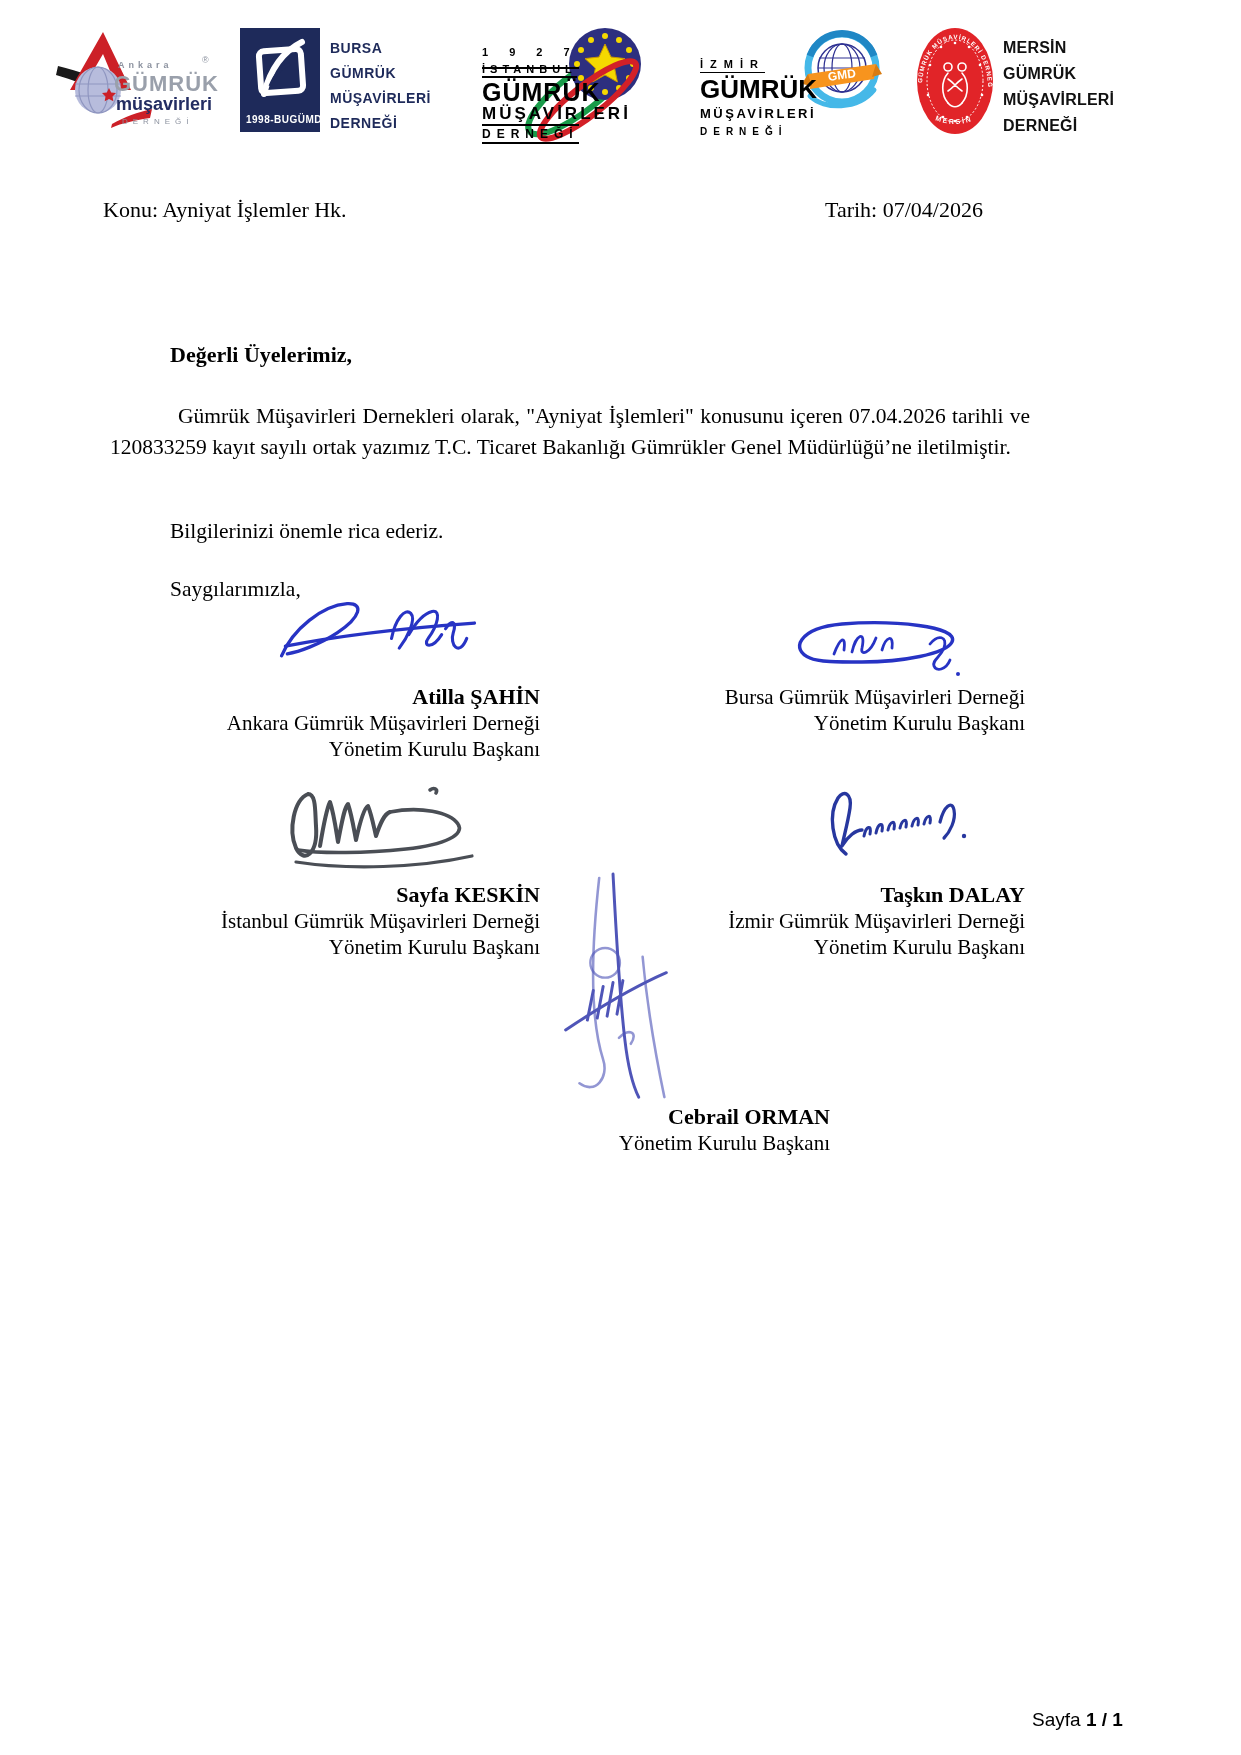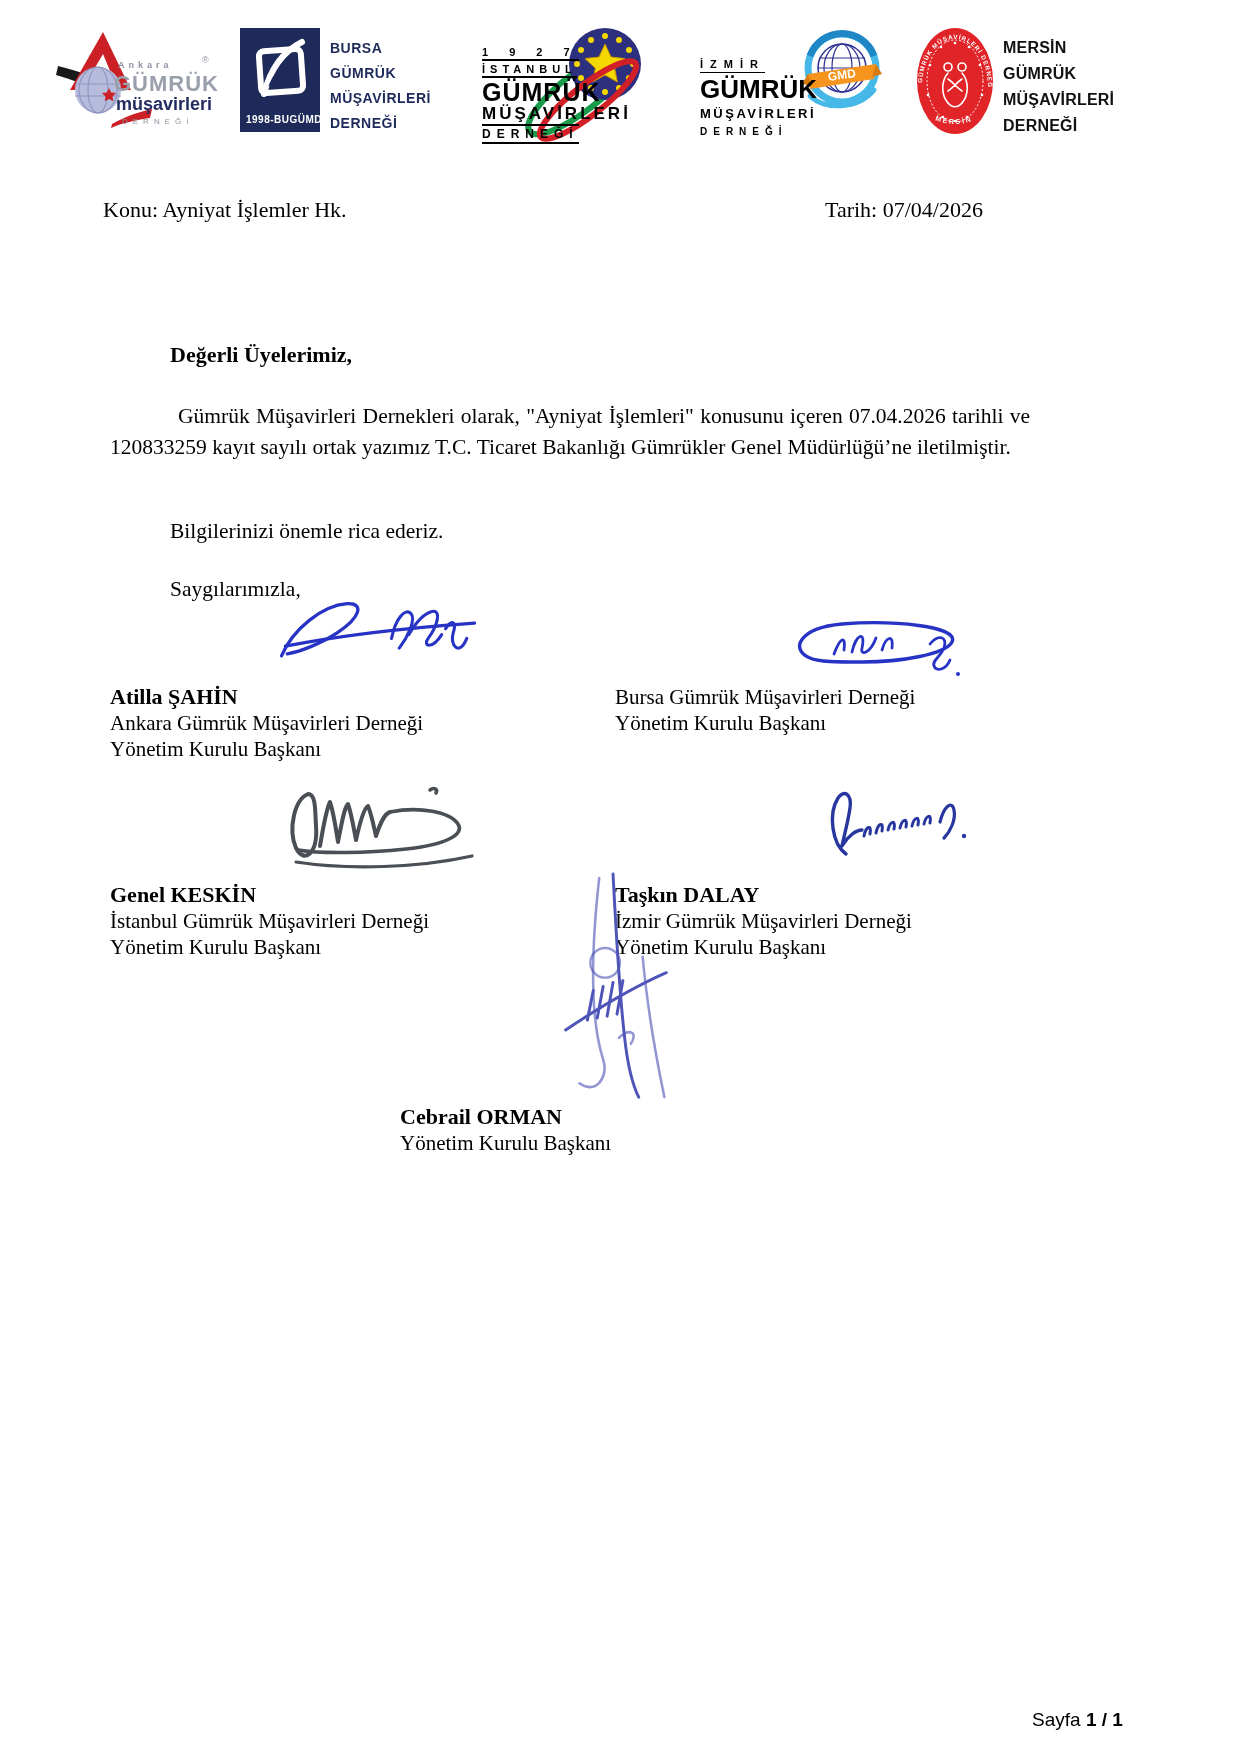--- a/index.html
+++ b/index.html
@@ -16,21 +16,21 @@
   
   .subject,.date{font-size:22px;text-align:right;}
   .salutation{font-size:22px;font-weight:bold;}
   .paragraph{
     font-size:21.5px;line-height:31px;text-align:justify;
     text-indent:68px;width:920px;margin-left:10px;
   }
   .plain{font-size:21.5px;}
 
   
-  .sig-block{text-align:left;}
+  .sig-block{text-align:right;}
   .sig-name{font-size:22px;font-weight:bold;line-height:26px;}
   .sig-org,.sig-title{font-size:21px;line-height:26px;}
 
   
   .sig path{fill:none;stroke:currentColor;stroke-linecap:round;stroke-linejoin:round;}
   .sig .dot{stroke:none;fill:currentColor;}
   .sig .lt{opacity:.62;}
 
   
   .logo{position:absolute;}
@@ -41,21 +41,21 @@
   .ank-gumruk{font-size:22px;font-weight:bold;color:#9aa0ab;letter-spacing:1px;}
   .ank-mus{font-size:18px;font-weight:bold;color:#232d62;}
   .ank-der{font-size:8px;letter-spacing:5px;color:#8d93a0;}
   .ank-tm{font-size:9px;color:#8d93a0;}
 
   
   .bur-line{font-size:14px;font-weight:bold;color:#1e2a5a;letter-spacing:.5px;}
   .bur-year{font-size:10px;color:#ffffff;font-weight:bold;letter-spacing:.5px;text-align:right;}
 
   
-  .ist-year{font-size:11px;font-weight:bold;letter-spacing:9px;color:#000;border-bottom:2px solid #000;padding-bottom:1px;}
+  .ist-year{font-size:11px;font-weight:bold;letter-spacing:9px;color:#000;border-bottom:2px solid #000;padding-bottom:9px;}
   .ist-city{font-size:11px;font-weight:bold;letter-spacing:5px;color:#000;border-bottom:2px solid #000;padding-bottom:1px;}
   .ist-gumruk{font-size:25px;font-weight:bold;color:#000;letter-spacing:1px;}
   .ist-mus{font-size:17px;font-weight:bold;color:#000;letter-spacing:1px;}
   .ist-der{font-size:12px;font-weight:bold;letter-spacing:6px;color:#000;border-top:2px solid #000;border-bottom:2px solid #000;padding:1px 0;}
 
   
   .izm-city{font-size:11px;font-weight:bold;letter-spacing:7px;color:#000;border-bottom:1.5px solid #000;padding-bottom:2px;}
   .izm-gumruk{font-size:26px;font-weight:bold;color:#000;}
   .izm-mus{font-size:13px;font-weight:bold;letter-spacing:2.5px;color:#000;}
   .izm-der{font-size:10px;font-weight:bold;letter-spacing:6px;color:#000;}
@@ -238,21 +238,21 @@
   </svg>
 
   <svg class="abs sig" width="170" height="76" viewBox="0 0 170 76" style="left: 812px; top: 788px; color: rgb(39, 55, 159);">
     <path stroke-width="3.4" d="M34,66 C20,56 16,26 26,10 C32,1 40,6 38,20 C36,34 32,48 30,58 C36,48 44,42 50,42"></path>
     <path stroke-width="3" d="M52,48 C54,38 60,36 58,46 M64,45 C66,35 72,33 70,43 M76,42 C78,33 84,31 82,41 M88,40 C90,31 96,29 94,39 M100,38 C102,29 108,27 106,37 M112,36 C114,27 120,25 118,35"></path>
     <path stroke-width="3.2" d="M128,34 C132,18 140,12 142,22 C144,32 138,44 132,50"></path>
     <circle class="dot" cx="152" cy="48" r="2.2"></circle>
   </svg>
 
   <div class="abs sig-block" style="left:110px;top:882px;width:430px;">
-    <div class="sig-name">Genel KESKİN</div>
+    <div class="sig-name">Sayfa KESKİN</div>
     <div class="sig-org">İstanbul Gümrük Müşavirleri Derneği</div>
     <div class="sig-title">Yönetim Kurulu Başkanı</div>
   </div>
   <div class="abs sig-block" style="left:615px;top:882px;width:410px;">
     <div class="sig-name">Taşkın DALAY</div>
     <div class="sig-org">İzmir Gümrük Müşavirleri Derneği</div>
     <div class="sig-title">Yönetim Kurulu Başkanı</div>
   </div>
 
   <svg class="abs sig" width="160" height="232" viewBox="0 0 160 235" style="left: 535px; top: 872px; color: rgb(79, 85, 184);">

